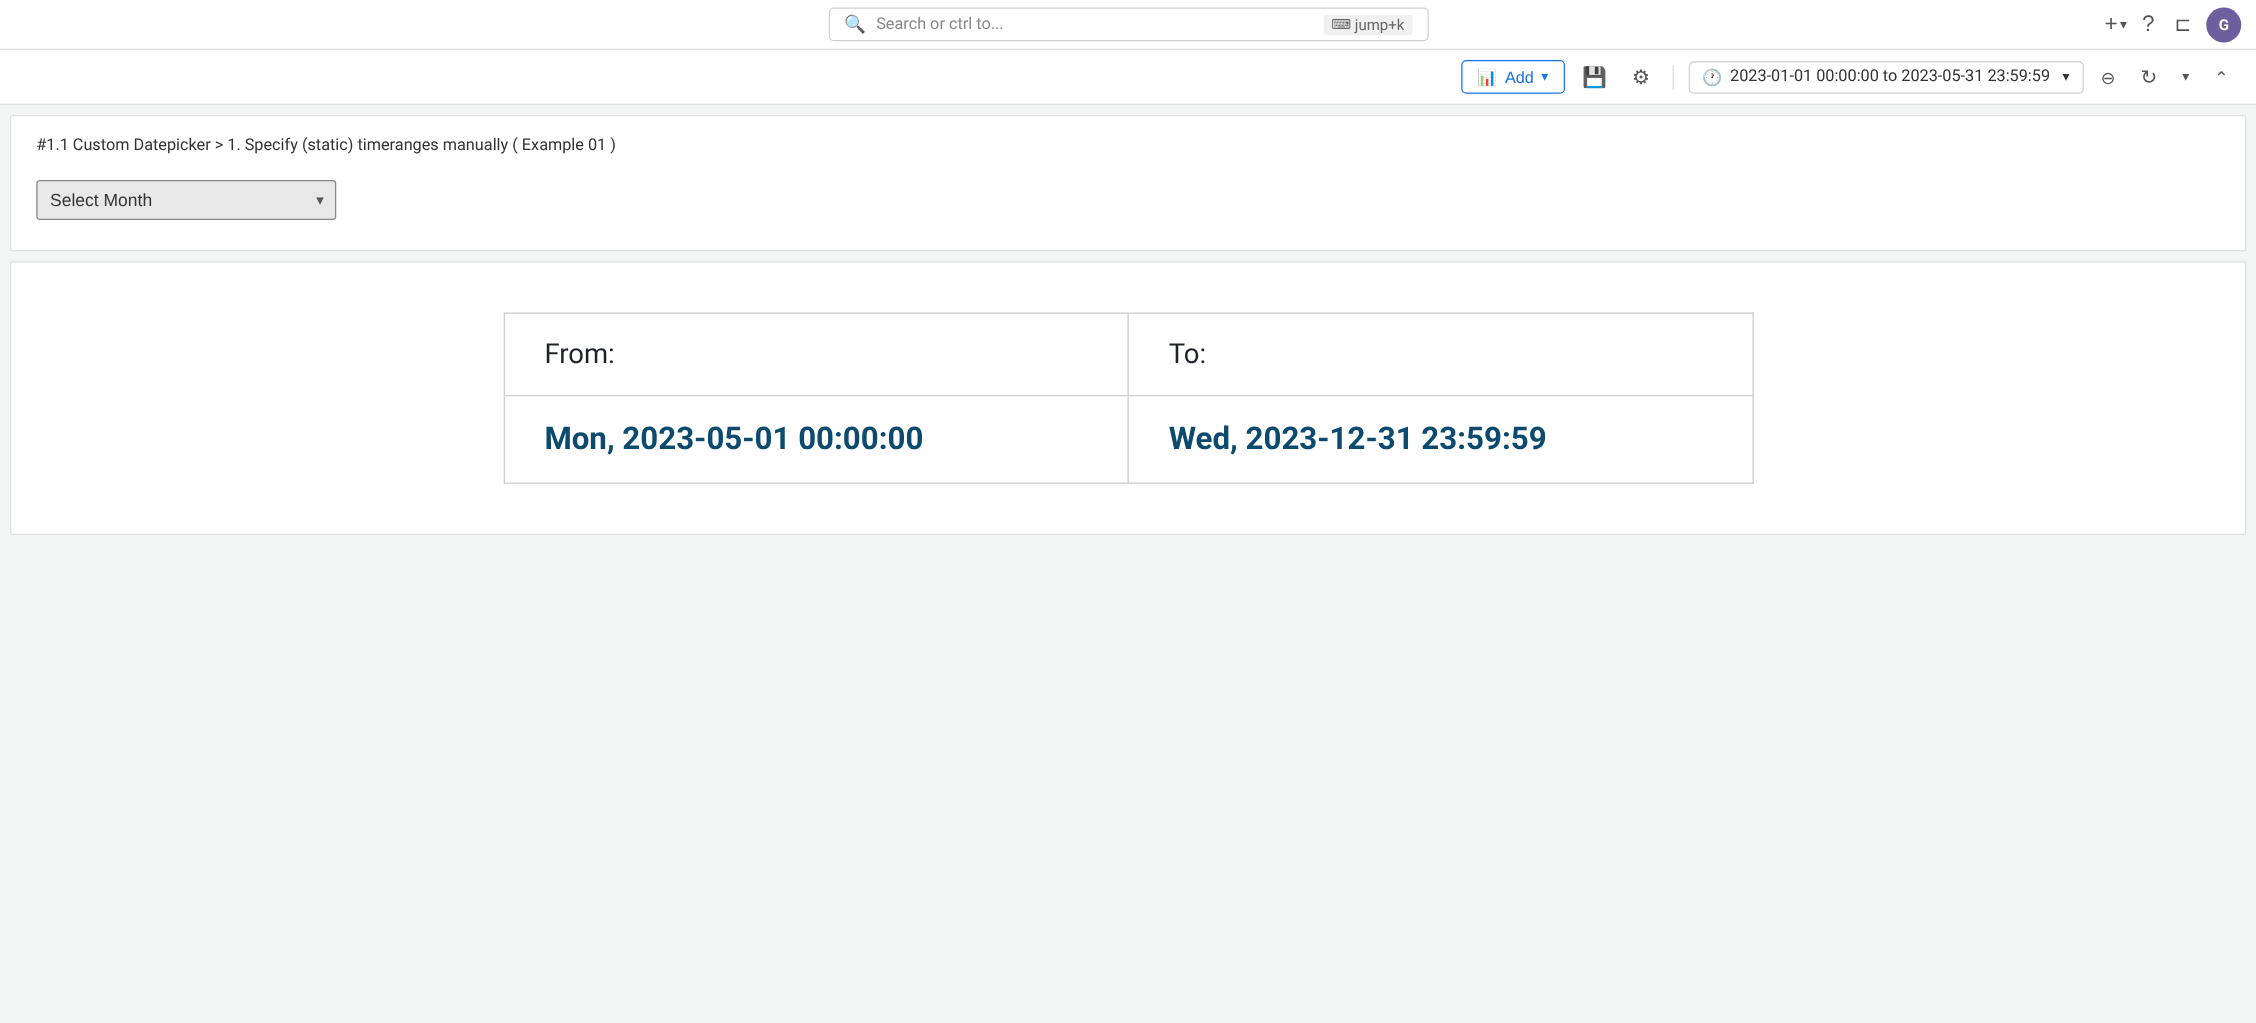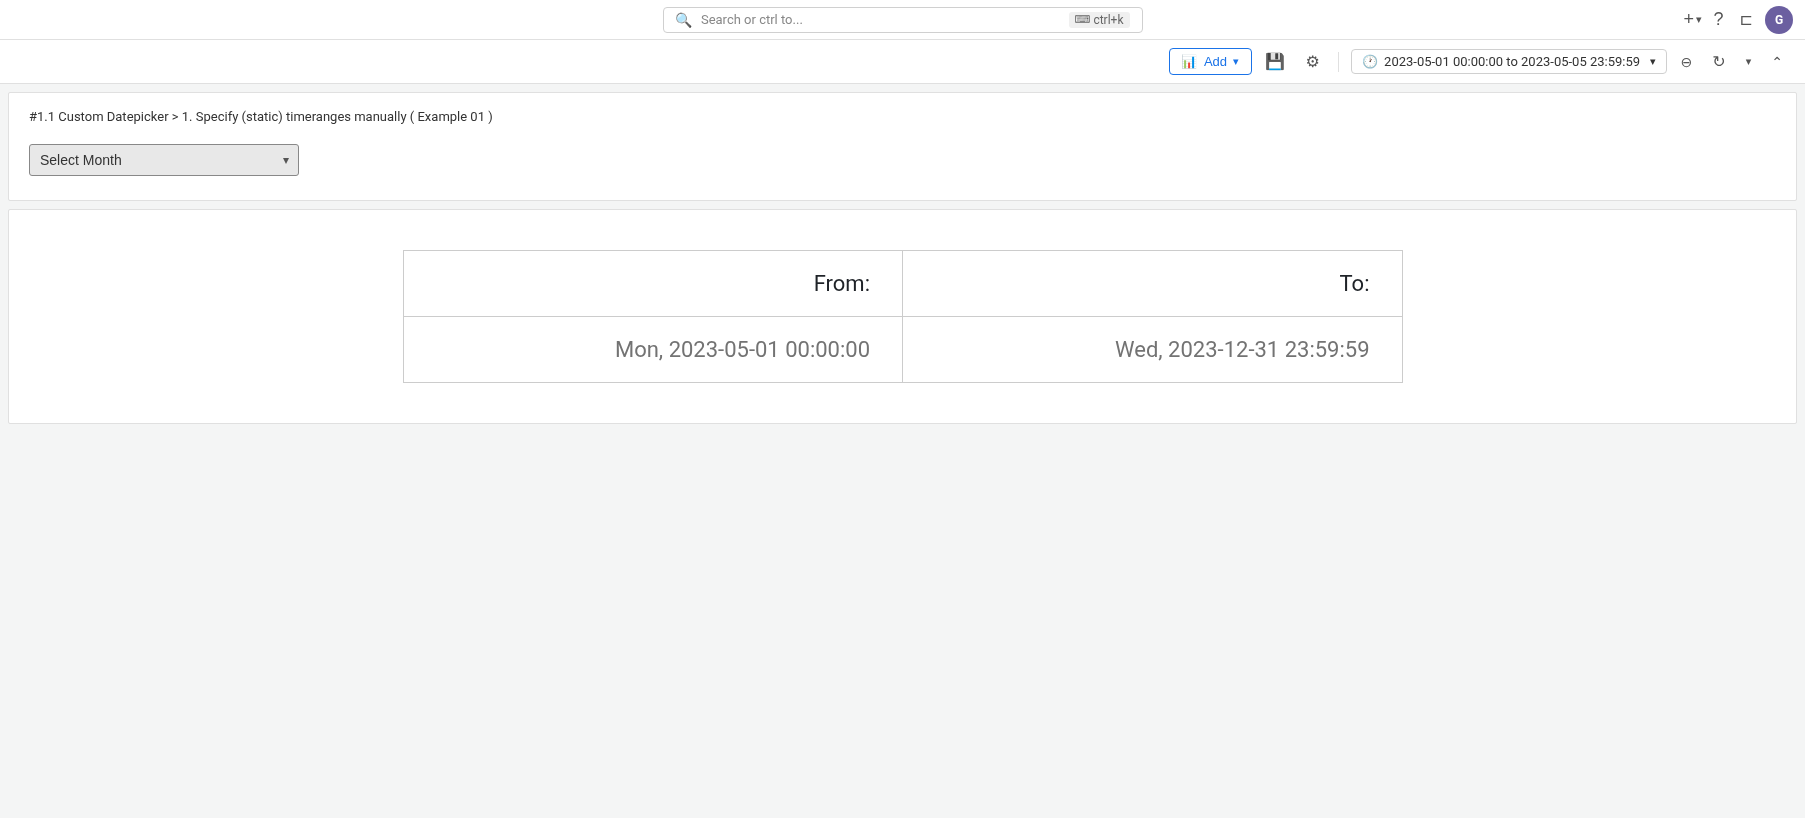--- a/index.html
+++ b/index.html
@@ -106,21 +106,21 @@
       padding: 16px 20px 24px;
     }
 
     .breadcrumb {
       font-size: 13px;
       color: #333;
       margin-bottom: 20px;
     }
     .select-wrapper {
       position: relative;
-      width: 270px;
+      width: 240px;
     }
     .select-wrapper select {
       width: 100%;
       padding: 7px 10px;
       font-size: 14px;
       color: #333;
       background: #e8e8e8;
       border: 1px solid #888;
       border-radius: 3px;
       appearance: none;
@@ -150,33 +150,32 @@
       width: 1000px;
       max-width: 100%;
       border-collapse: collapse;
     }
 
     .date-table td {
       border: 1px solid #ccc;
       padding: 20px 32px;
       vertical-align: top;
       width: 50%;
-      text-align: right;
     }
 
     .date-table .label-cell {
       font-size: 22px;
       font-weight: 400;
       color: #1f2328;
     }
 
     .date-table .value-cell {
-      font-size: 22px;
-      font-weight: 400;
-      color: #737373;
+      font-size: 25px;
+      font-weight: 700;
+      color: #0c4a6e;
     }
 
     .top-bar-wrapper {
       position: relative;
       display: flex;
       align-items: center;
       justify-content: center;
       background: #fff;
       border-bottom: 1px solid #e0e0e0;
       padding: 6px 12px;
@@ -232,21 +231,21 @@
   </style>
 </head>
 <body>
 
 <div class="top-bar-wrapper">
   <div class="search-bar">
     <span class="search-icon">🔍</span>
     <span style="color:#888;font-size:13px;">Search or ctrl to...</span>
     <span class="search-shortcut">
       <span style="font-size:11px;">⌨</span>
-      <span>ctrl+k</span>
+      <span>jump+k</span>
     </span>
   </div>
   <div class="top-right-icons">
     <button class="plus-dropdown">
       <span>+</span>
       <span style="font-size:11px;">▾</span>
     </button>
     <button class="top-right-icon-btn">
       <span>?</span>
     </button>
@@ -268,21 +267,21 @@
     </button>
     <button class="icon-btn">
       <span>💾</span>
     </button>
     <button class="icon-btn">
       <span>⚙</span>
     </button>
     <div class="separator"></div>
     <div class="time-range">
       <span>🕐</span>
-      <span>2023-05-01 00:00:00 to 2023-05-05 23:59:59</span>
+      <span>2023-01-01 00:00:00 to 2023-05-31 23:59:59</span>
       <span style="font-size:11px;margin-left:4px;">▾</span>
     </div>
     <button class="icon-btn">
       <span style="font-size:14px;">⊖</span>
     </button>
     <button class="icon-btn">
       <span>↻</span>
     </button>
     <button class="icon-btn">
       <span style="font-size:11px;">▾</span>

